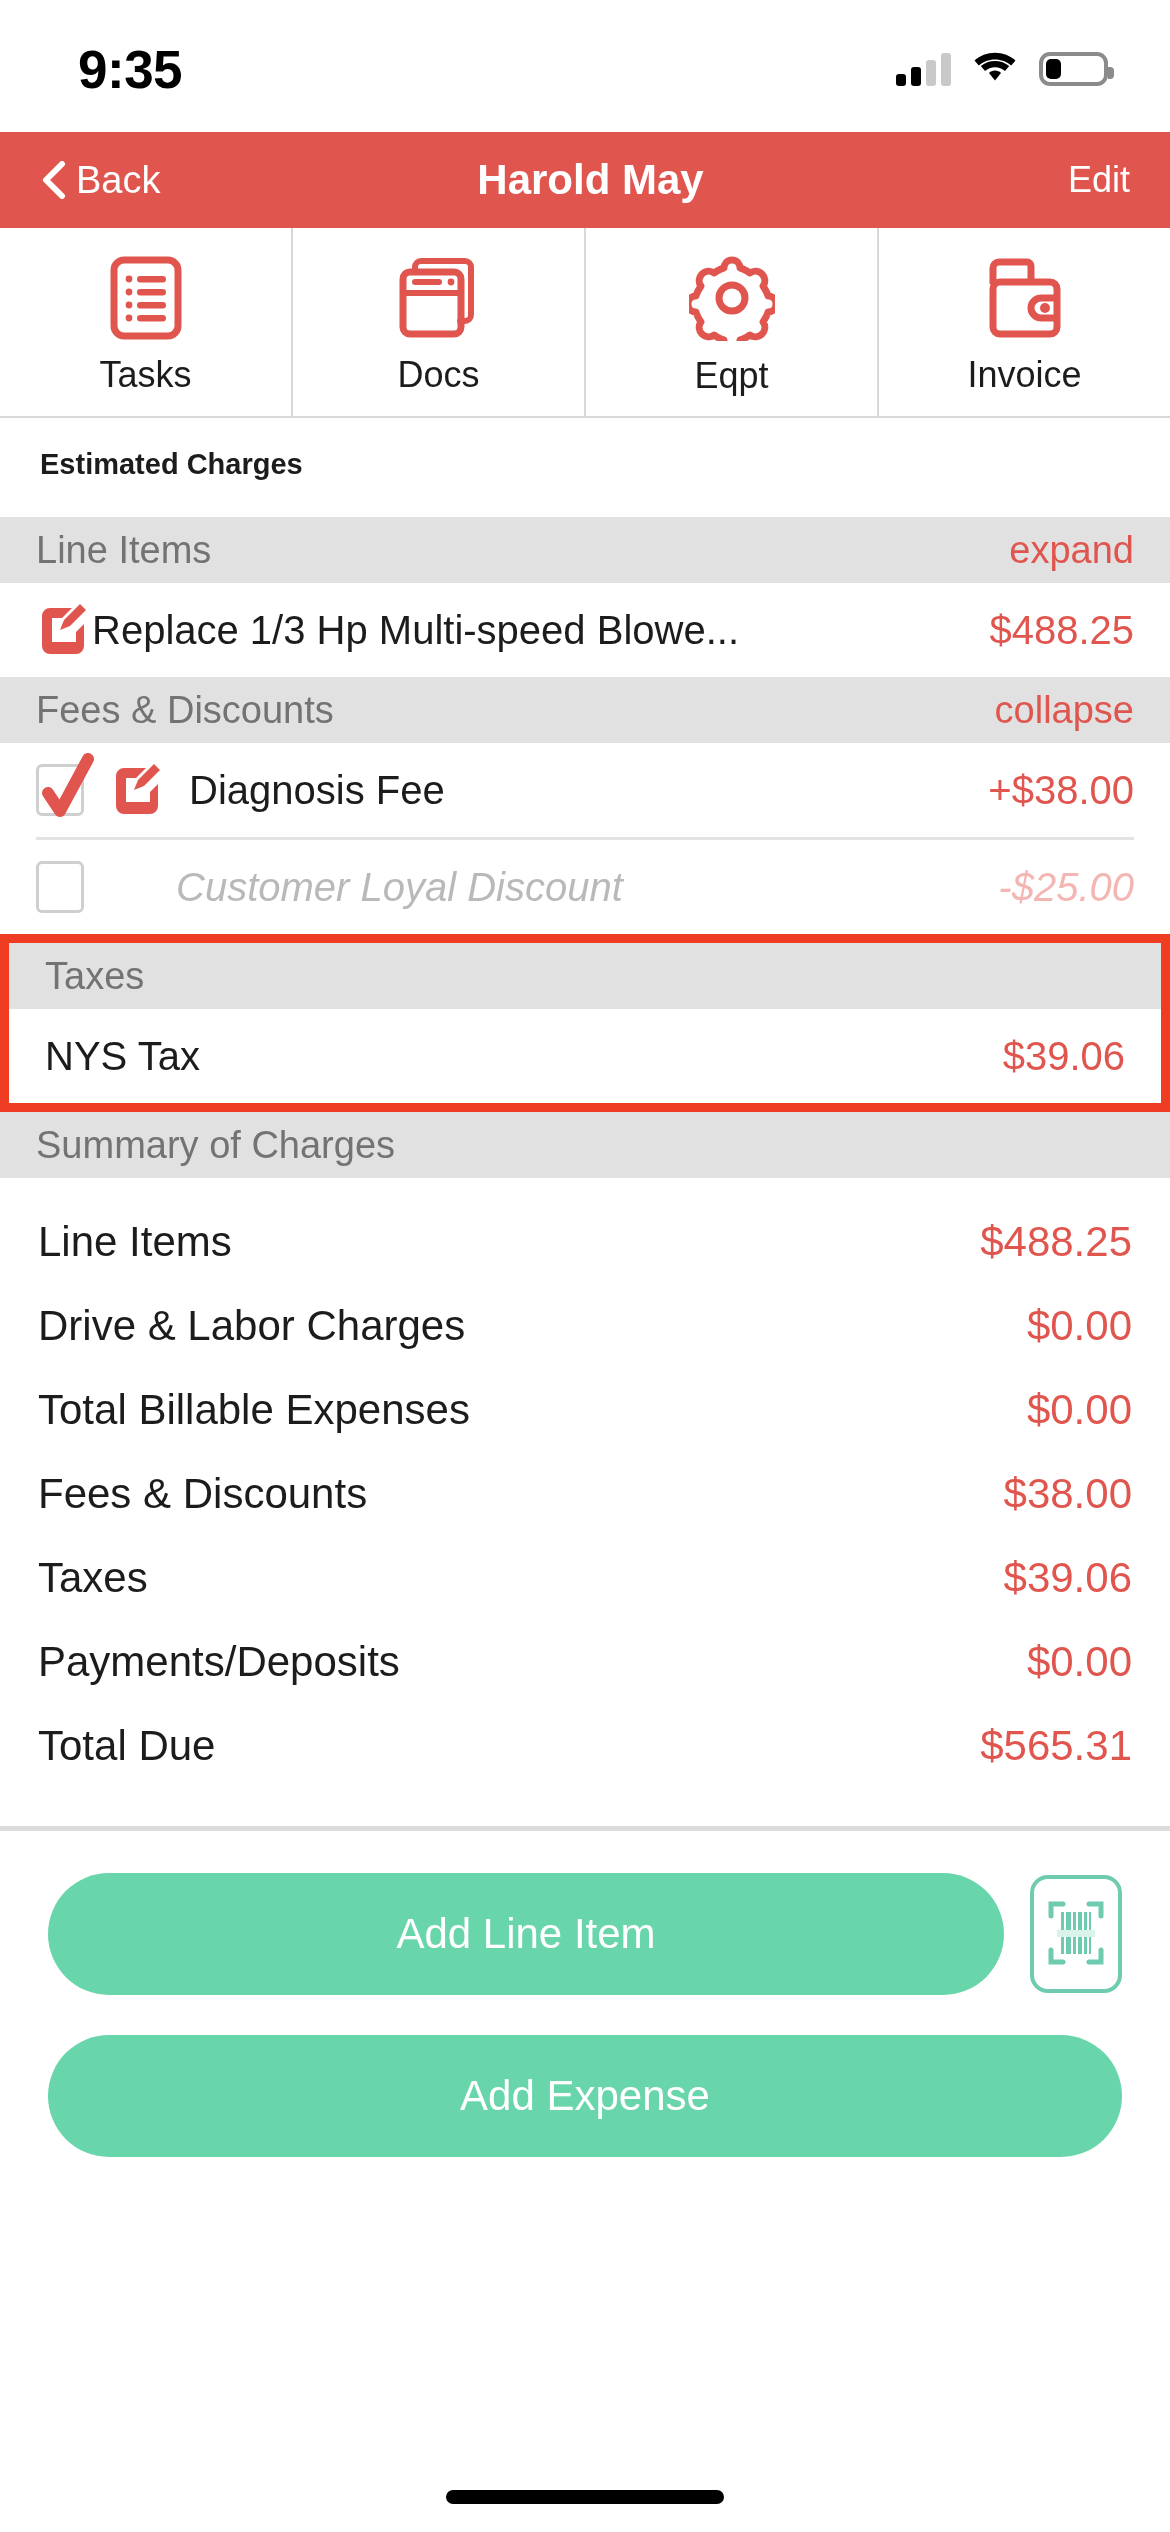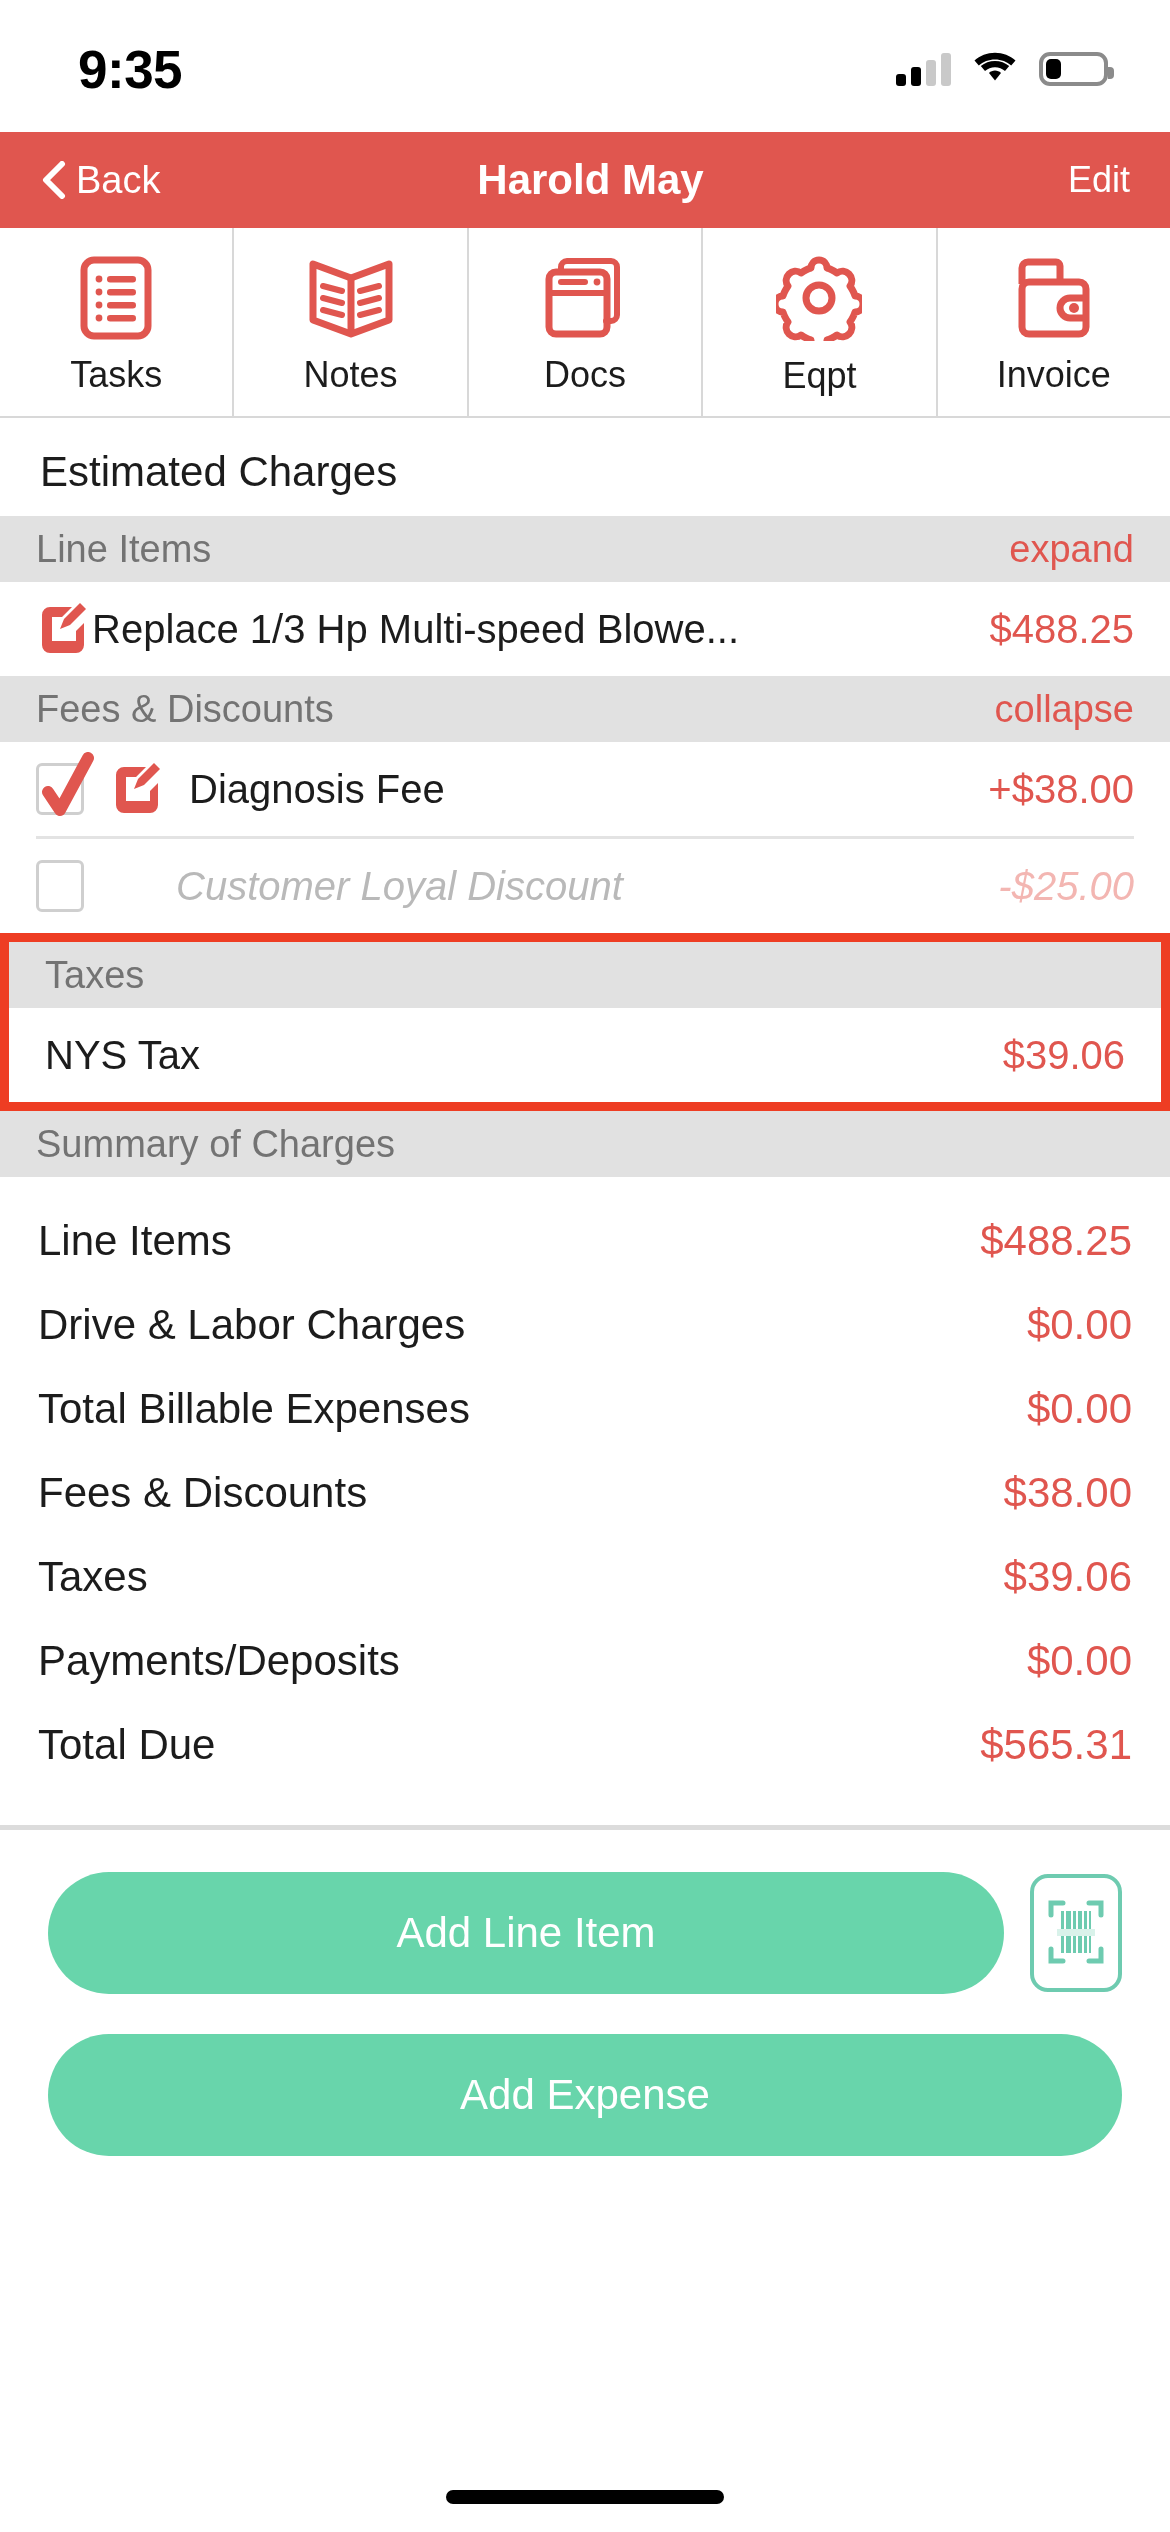--- a/index.html
+++ b/index.html
@@ -102,22 +102,22 @@
     padding-top: 8px;
   }
   .tab:last-child { border-right: none; }
   .tab svg { display: block; }
   .tab-label { font-size: 36px; color: #1c1c1c; }
 
   
   .content { flex: 1 1 auto; display: flex; flex-direction: column; background:#fff; }
 
   .page-title {
-    font-size: 42px; color: #1c1c1c; font-weight: 400;
-    padding: 30px 40px 20px 40px;
+    font-size: 29px; color: #1c1c1c; font-weight: 700;
+    padding: 30px 40px 36px 40px;
   }
 
   .sec-head {
     background: #e1e1e1;
     display: flex; align-items: center; justify-content: space-between;
     padding: 0 36px;
     height: 66px;
   }
   .sec-head .t { font-size: 38px; color: #737373; }
   .sec-head .a { font-size: 38px; color: #e0564f; }
@@ -239,35 +239,20 @@
             <rect x="27" y="33" width="29" height="6.5" rx="3.2" fill="#e0564f"></rect>
           <circle cx="19" cy="49" r="3.4" fill="#e0564f"></circle>
             <rect x="27" y="46" width="29" height="6.5" rx="3.2" fill="#e0564f"></rect>
           <circle cx="19" cy="62" r="3.4" fill="#e0564f"></circle>
             <rect x="27" y="59" width="29" height="6.5" rx="3.2" fill="#e0564f"></rect>
         </svg>
       </span>
       <span class="tab-label">Tasks</span>
     </div>
 
-    <div class="tab">
-      <span>
-        <svg width="92" height="84" viewBox="0 0 92 84">
-          <path d="M46 22 L8 8 L8 64 L46 78 L84 64 L84 8 Z" fill="none" stroke="#e0564f" stroke-width="7" stroke-linejoin="round"></path>
-          <line x1="46" y1="22" x2="46" y2="78" stroke="#e0564f" stroke-width="7"></line>
-          <line x1="18" y1="30" x2="37" y2="35" stroke="#e0564f" stroke-width="6" stroke-linecap="round"></line>
-          <line x1="18" y1="42" x2="37" y2="47" stroke="#e0564f" stroke-width="6" stroke-linecap="round"></line>
-          <line x1="18" y1="54" x2="37" y2="59" stroke="#e0564f" stroke-width="6" stroke-linecap="round"></line>
-          <line x1="74" y1="30" x2="55" y2="35" stroke="#e0564f" stroke-width="6" stroke-linecap="round"></line>
-          <line x1="74" y1="42" x2="55" y2="47" stroke="#e0564f" stroke-width="6" stroke-linecap="round"></line>
-          <line x1="74" y1="54" x2="55" y2="59" stroke="#e0564f" stroke-width="6" stroke-linecap="round"></line>
-        </svg>
-      </span>
-      <span class="tab-label">Notes</span>
-    </div>
 
     <div class="tab">
       <span>
         <svg width="84" height="84" viewBox="0 0 84 84">
           <path d="M18 16 v-5 a6 6 0 0 1 6-6 h44 a6 6 0 0 1 6 6 v48 a6 6 0 0 1 -6 6 h-5" fill="none" stroke="#e0564f" stroke-width="6" stroke-linecap="round"></path>
           <rect x="6" y="16" width="58" height="62" rx="7" fill="none" stroke="#e0564f" stroke-width="7"></rect>
           <line x1="6" y1="37" x2="64" y2="37" stroke="#e0564f" stroke-width="6"></line>
           <rect x="15" y="23" width="30" height="6" rx="3" fill="#e0564f"></rect>
           <circle cx="54" cy="26" r="3.4" fill="#e0564f"></circle>
         </svg>

